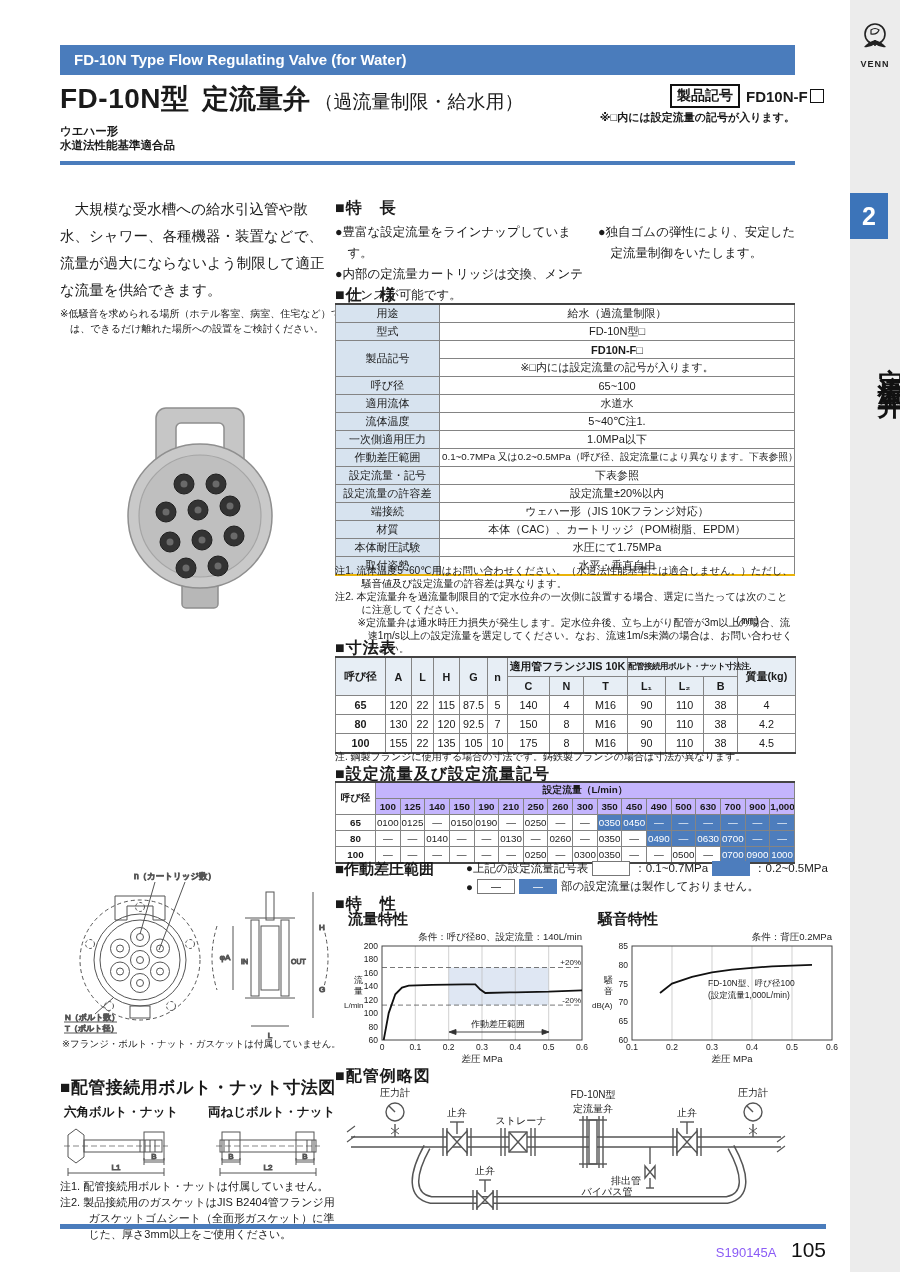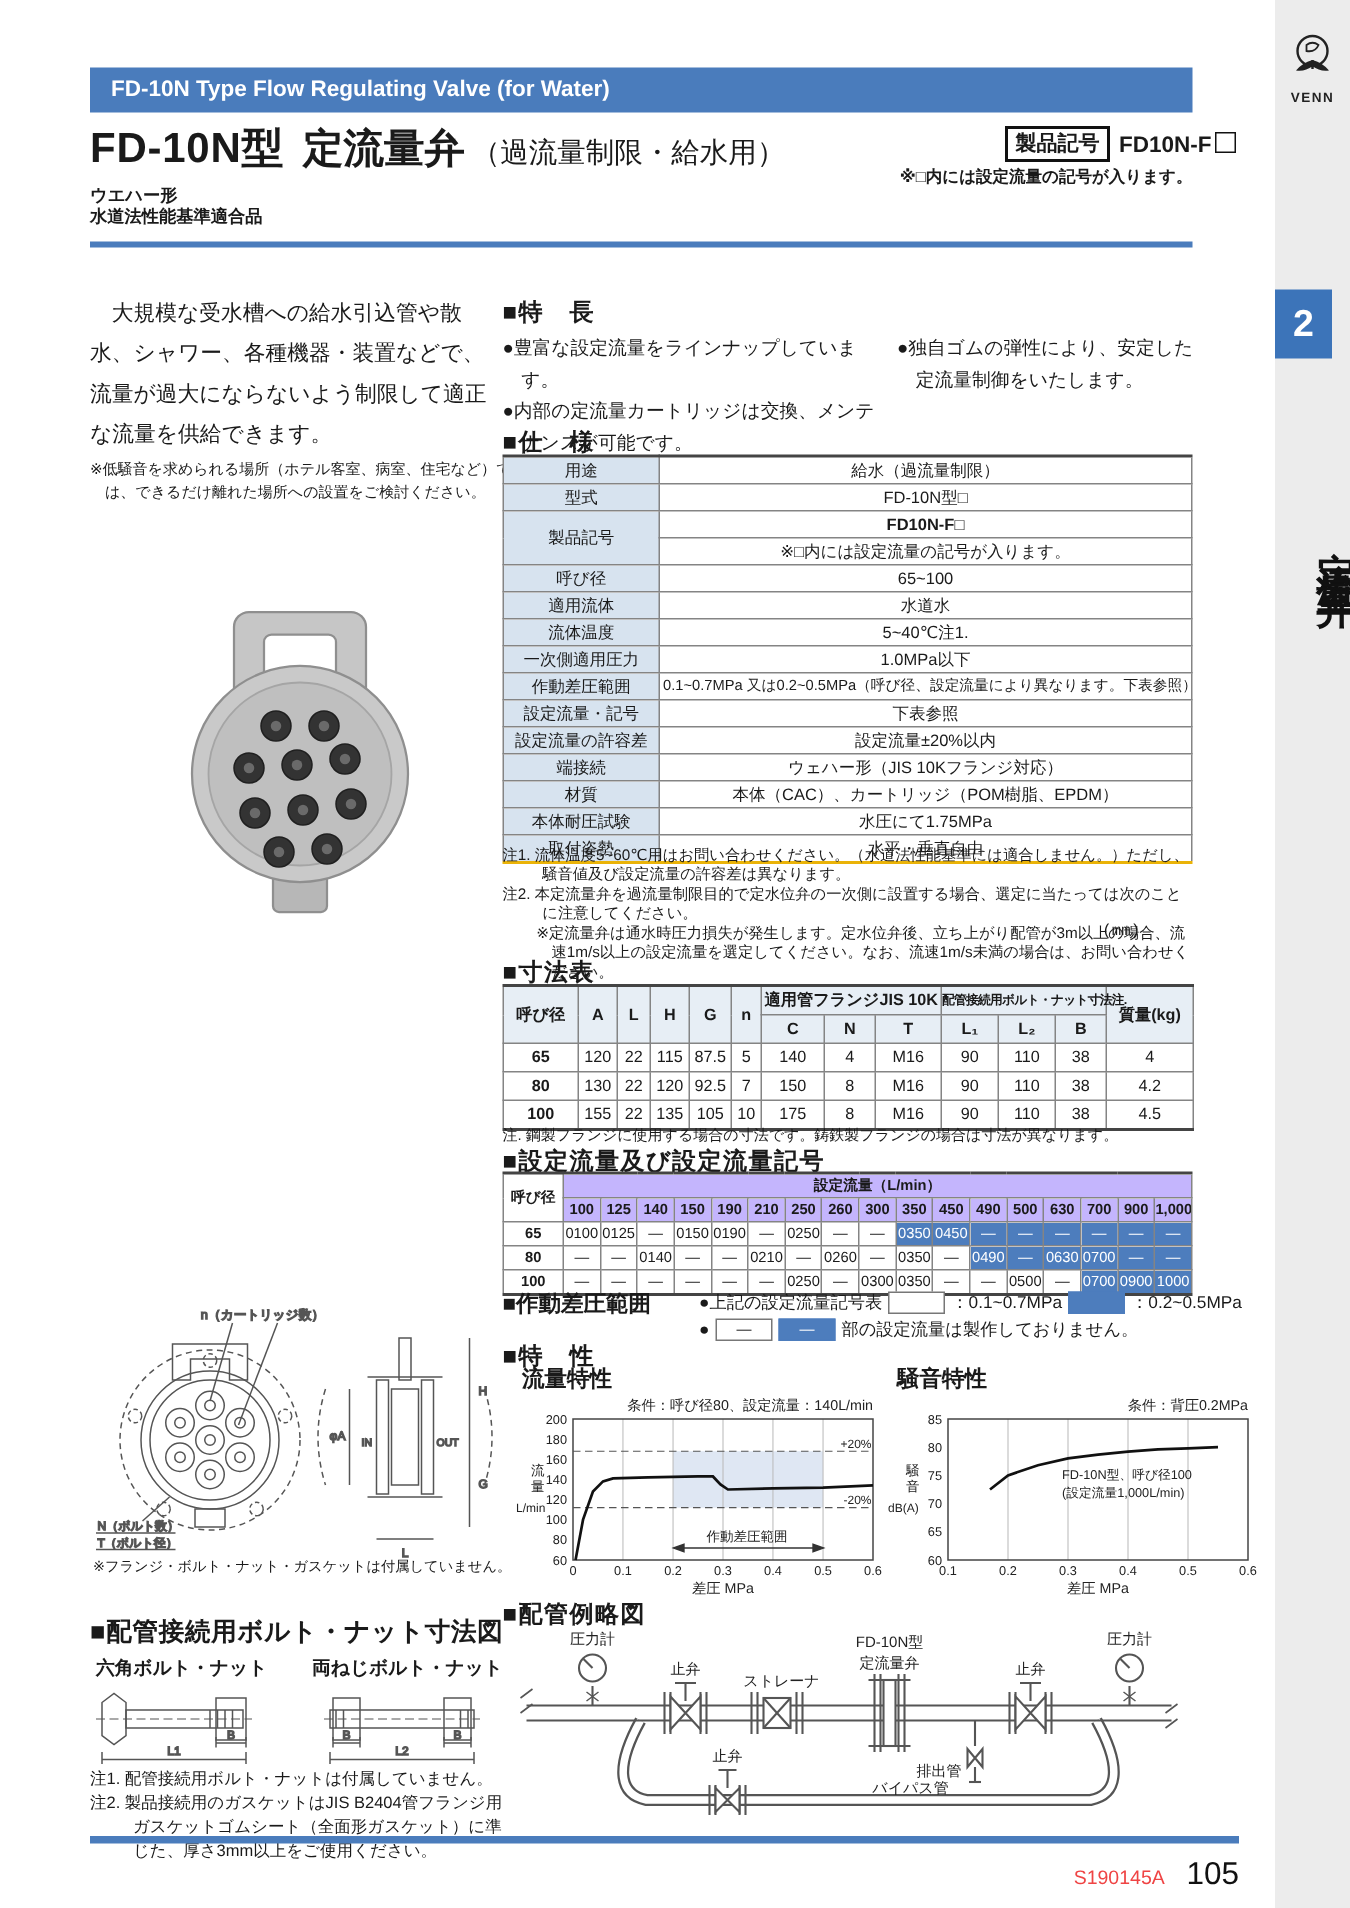--- a/index.html
+++ b/index.html
@@ -22,21 +22,21 @@
   .title .t3{font-size:19px;font-weight:400;}
   .prodcode{position:absolute;left:670px;top:84px;display:flex;align-items:center;gap:6px;}
   .prodcode-box{border:2px solid #111;font-size:14px;font-weight:800;padding:1px 5px;}
   .prodcode-val{font-size:15px;font-weight:800;}
   .sq{display:inline-block;width:12px;height:12px;border:1.5px solid #111;vertical-align:-1px;margin-left:2px;}
   .prodcode-note{position:absolute;left:480px;top:110px;width:315px;text-align:right;font-size:11px;font-weight:700;}
   .subtt{position:absolute;left:60px;top:124px;font-size:11.5px;font-weight:700;line-height:14px;}
   .rule1{position:absolute;left:60px;top:161px;width:735px;height:4px;background:#4a7cbc;}
   .rule2{position:absolute;left:60px;top:1224px;width:766px;height:5px;background:#4a7cbc;}
   .footer{position:absolute;left:560px;top:1238px;width:266px;text-align:right;}
-  .footer .doc{font-size:13px;color:#ef4444;}
+  .footer .doc{font-size:13px;color:#8b5cf6;}
   .footer .pg{font-size:21px;margin-left:10px;color:#111;}
   
   .intro{position:absolute;left:60px;top:196px;width:274px;font-size:14.5px;line-height:27px;font-weight:500;}
   .intro-note{position:absolute;left:60px;top:306px;width:278px;font-size:10px;line-height:15px;
               padding-left:1em;text-indent:-1em;}
   .tech-note{position:absolute;left:62px;top:1038px;font-size:9.5px;}
   .bolt-head{position:absolute;left:60px;top:1076px;font-size:17px;font-weight:800;letter-spacing:0.5px;}
   .bolt-lab1{position:absolute;left:64px;top:1104px;font-size:12.5px;font-weight:600;}
   .bolt-lab2{position:absolute;left:208px;top:1104px;font-size:12.5px;font-weight:600;}
   .bolt-notes{position:absolute;left:60px;top:1178px;width:280px;font-size:11px;line-height:16px;}
@@ -488,21 +488,21 @@
           <td class="blue">—</td>
           <td class="blue">—</td>
     </tr>
     <tr>
       <th class="size">80</th>
       <td>—</td>
           <td>—</td>
           <td>0140</td>
           <td>—</td>
           <td>—</td>
-          <td>0210</td>
+          <td>0130</td>
           <td>—</td>
           <td>0260</td>
           <td>—</td>
           <td>0350</td>
           <td>—</td>
           <td class="blue">0490</td>
           <td class="blue">—</td>
           <td class="blue">0630</td>
           <td class="blue">0700</td>
           <td class="blue">—</td>

